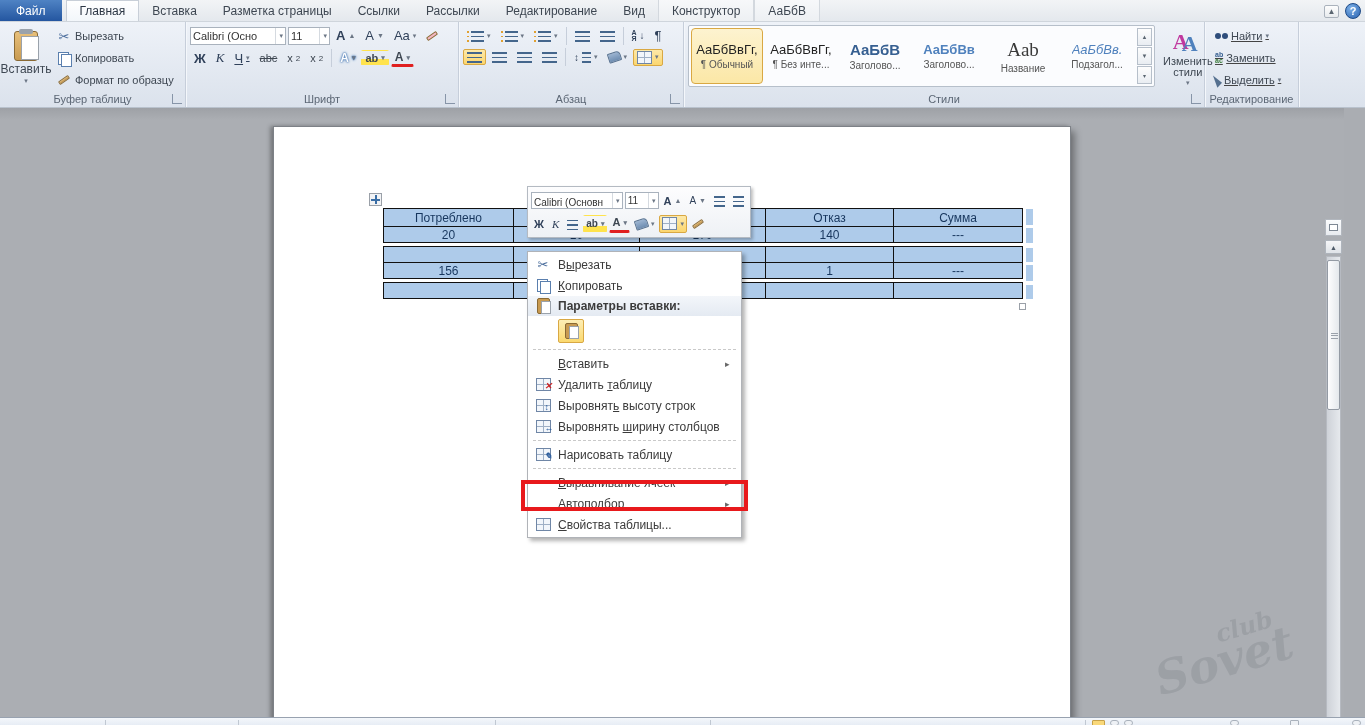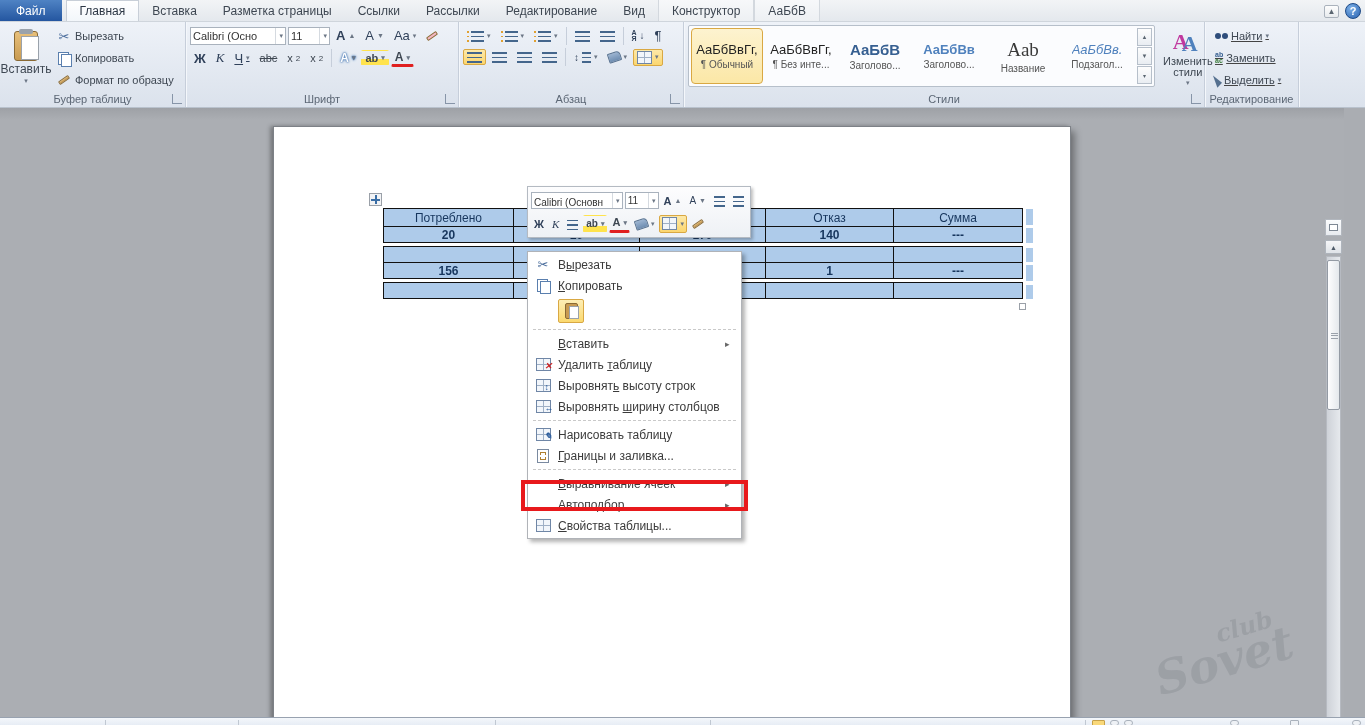--- a/index.html
+++ b/index.html
@@ -108,21 +108,21 @@
   
   .docarea { position:absolute; left:0; top:108px; width:1344px; height:609px; background:linear-gradient(#9ea1a6,#abaeb3 12px); overflow:hidden; }
   .page { position:absolute; left:273px; top:18px; width:798px; height:700px; background:#fff;
     border:1px solid #7d8187; box-shadow:-3px 0 4px rgba(0,0,0,.28), 4px 5px 7px rgba(0,0,0,.35); }
 
   
   .wtable { position:absolute; left:383px; top:100px; width:640px; color:#17365d; font-size:12px; }
   .tblock { border:1px solid #111; }
   .tgap { height:3px; }
   .trow { display:flex; }
-  .trow + .trow { border-top:1px solid #111;font-weight:bold; }
+  .trow + .trow { border-top:1px solid #111; }
   .tcell { background:#aecbea; border-right:1px solid #111; display:flex; align-items:center; justify-content:center; overflow:hidden; }
   .tcell:last-child { border-right:none; }
   .c0{width:130px;} .c1{width:126px;} .c2{width:126px;} .c3{width:128px;} .c4{flex:1;}
   .rh{height:17px;} .r16{height:15px;} .r18{height:16px;}
   .endmarks { position:absolute; left:643px; top:0; width:7px; }
   .endmarks span { position:absolute; left:0; width:7px; background:#aecbea; }
   .movehandle { position:absolute; left:-14px; top:-15px; width:13px; height:13px; background:#f2f3f5; border:1px solid #9aa0a8; }
   .movehandle::before,.movehandle::after { content:""; position:absolute; background:#3a6ea5; }
   .movehandle::before { left:5px; top:1px; width:2px; height:9px; }
   .movehandle::after { left:1px; top:5px; width:9px; height:2px; }
@@ -566,20 +566,26 @@
       <div class="cm-item">
         <span class="cm-ico ico-cut">✂</span>
         <span class="cm-lbl">В<u>ы</u>резать</span>
       </div>
       <div class="cm-item">
         <span class="cm-ico">
             <i class="pages"></i>
           </span>
         <span class="cm-lbl"><u>К</u>опировать</span>
       </div>
+      <div class="cm-item cm-header">
+        <span class="cm-ico">
+            <i class="mini-clip"></i>
+          </span>
+        <span class="cm-lbl">Параметры вставки:</span>
+      </div>
       <div class="cm-pasterow">
         <span class="paste-opt">
             <i class="mini-clip"></i>
           </span>
       </div>
       <div class="cm-sep">
           <i></i>
         </div>
       <div class="cm-item">
         <span class="cm-ico"></span>
@@ -613,26 +619,20 @@
       <div class="cm-sep">
           <i></i>
         </div>
       <div class="cm-item">
         <span class="cm-ico">
             <i class="grid-ico gi">
               <span class="ov ov-blue">✎</span>
             </i>
           </span>
         <span class="cm-lbl">Нарисовать таблицу</span>
-      </div>
-      <div class="cm-item">
-        <span class="cm-ico">
-            <i class="pageico borders"></i>
-          </span>
-        <span class="cm-lbl"><u>Г</u>раницы и заливка...</span>
       </div>
       <div class="cm-sep">
           <i></i>
         </div>
       <div class="cm-item">
         <span class="cm-ico"></span>
         <span class="cm-lbl"><u>В</u>ыравнивание ячеек</span>
         <span class="cm-arrow">▸</span>
       </div>
       <div class="cm-item">

